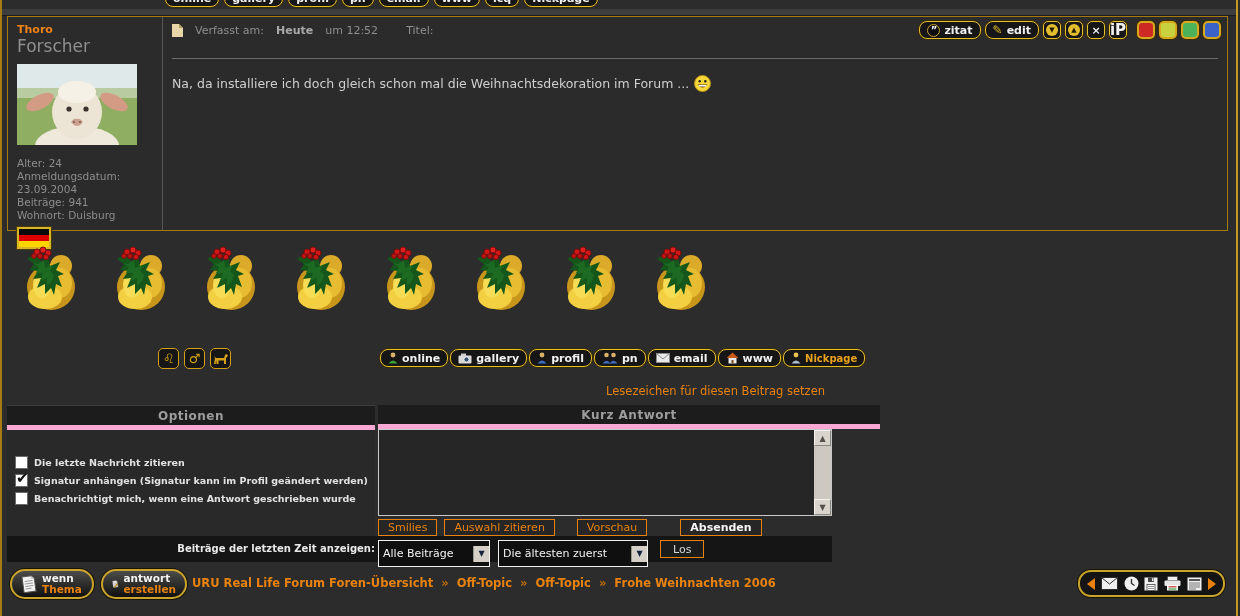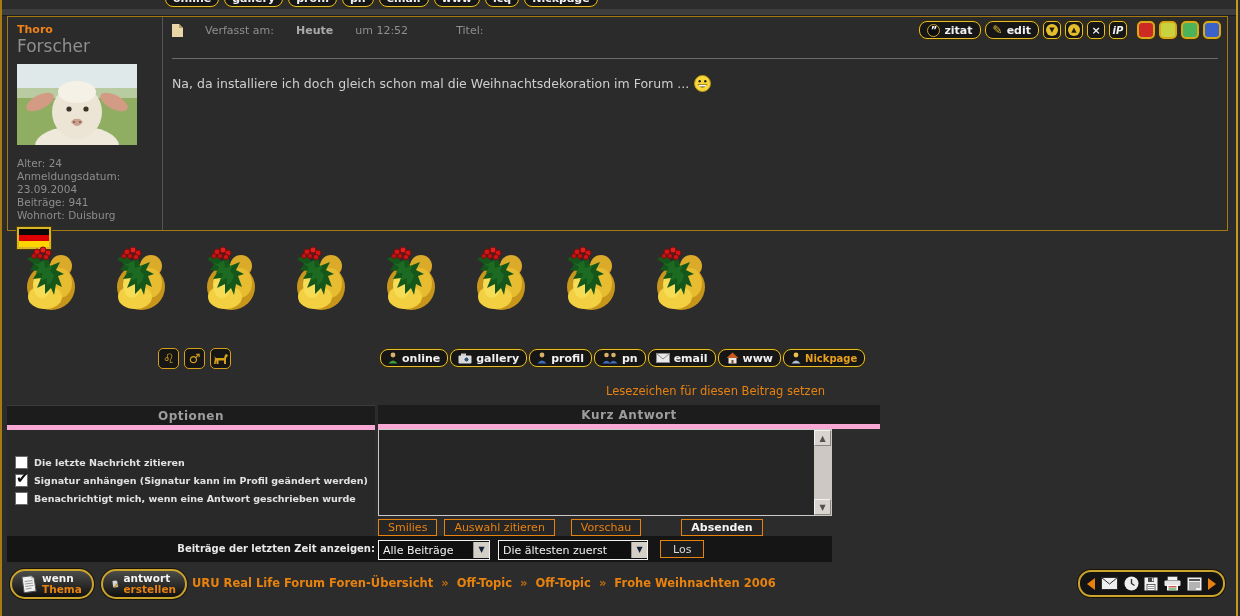--- a/index.html
+++ b/index.html
@@ -22,38 +22,38 @@
   .user-cell { width:155px; border-right:1px solid #555; padding:6px 9px; }
   .uname { color:#ef8219; font-weight:bold; font-size:11px; }
   .urank { color:#8f8f8f; font-size:17px; margin-top:0; }
   .avatar { margin-top:8px; width:120px; height:81px; display:block; }
   .ustats { margin-top:12px; color:#8d8d8d; font-size:10.5px; line-height:13px; }
   .flag { margin-top:5px; width:34px; height:22px; border:2px solid #d8b62a; outline:1px solid #4a3a08; display:block; }
   .flag div { height:6px; }
 
   .post-cell { flex:1; position:relative; }
   .post-header { height:26px; display:flex; align-items:center; padding:0 6px 0 9px; }
-  .ph-left { display:flex; align-items:center; gap:22px; color:#8f8f8f; font-size:11px; }
+  .ph-left { display:flex; align-items:center; gap:12px; color:#8f8f8f; font-size:11px; }
   .ph-left b { color:#a9a9a9; }
   .ph-right { margin-left:auto; display:flex; align-items:center; gap:4px; }
   .hr-sep { position:absolute; left:9px; right:9px; top:41px; border-top:1px solid #6b6b6b; }
   .post-body { position:absolute; left:9px; top:58px; right:12px; color:#cfcfcf; font-size:12.5px; display:flex; align-items:center; gap:5px; }
 
   
   .pbtn { display:inline-flex; align-items:center; justify-content:center; gap:4px; height:18px; padding:0 7px;
           background:#161616; border:1px solid #e5be2d; border-radius:8px; box-shadow:0 0 0 1px #3a2e06;
           color:#f0f0f0; font-size:11px; font-weight:bold; cursor:pointer; white-space:nowrap; }
   .pbtn .qcircle { width:13px; height:13px; border-radius:50%; background:#0d0d0d; border:1px solid #caa227;
                    color:#fff; font-size:10px; font-weight:bold; line-height:11px; text-align:center; }
   .pbtn .gold { color:#e5be2d; font-weight:normal; font-size:12px; }
   .sq-btn { width:18px; height:18px; background:#161616; border:1px solid #e5be2d; border-radius:5px; box-shadow:0 0 0 1px #3a2e06;
             display:inline-flex; align-items:center; justify-content:center; cursor:pointer; }
   .sq-btn .acirc { width:12px; height:12px; border-radius:50%; background:#e5be2d; color:#241c02; font-size:7px; line-height:12px; text-align:center; font-weight:bold; }
   .sq-btn .xg { color:#f0f0f0; font-weight:bold; font-size:11px; }
-  .sq-btn .ipg { color:#f0f0f0; font-weight:bold; font-size:10px; font-style:italic; }
+  .sq-btn .ipg { color:#f0f0f0; font-weight:bold; font-size:15px; }
   .color-btn { width:18px; height:18px; border-radius:5px; border:2px solid #d8a91f; box-shadow:0 0 0 1px #3a2e06; cursor:pointer; }
 
   
   .ducks-row { position:absolute; left:17px; top:245px; display:flex; gap:28px; }
 
   
   .mini-row { position:absolute; left:158px; top:348px; display:flex; gap:5px; }
   .mini-btn { width:21px; height:21px; background:#161616; border:1px solid #d4a017; border-radius:5px;
               display:flex; align-items:center; justify-content:center; color:#d4a017; font-size:13px; cursor:pointer; }
   .profile-row { position:absolute; left:380px; top:349px; display:flex; gap:2px; }
@@ -78,26 +78,26 @@
   .ta-wrap { position:relative; width:454px; height:87px; background:#262626; border:1px solid #c9c9c9; }
   .ta-wrap textarea { position:absolute; left:0; top:0; width:435px; height:85px; background:#262626; border:none; outline:none; resize:none; color:#ddd; font-family:"DejaVu Sans", sans-serif; font-size:12px; }
   .fake-scroll { position:absolute; right:0; top:0; width:17px; height:85px; background:#cdc9c2; }
   .fs-btn { position:absolute; left:0; width:17px; height:16px; background:#d9d5ce; border:1px solid #f4f2ee; border-right-color:#8a877f; border-bottom-color:#8a877f;
             color:#55514a; font-size:8px; text-align:center; line-height:15px; cursor:pointer; }
   .fs-up { top:0; } .fs-dn { bottom:0; }
   .reply-btns { margin-top:3px; display:flex; gap:7px; }
   .flat-btn { height:17px; padding:0 9px; background:#262626; border:1px solid #e8820f; color:#e8820f; font-size:11px;
               display:inline-flex; align-items:center; cursor:pointer; white-space:nowrap; }
   .flat-btn.primary { color:#f5f5f5; font-weight:bold; }
-  .flat-btn.gap1 { margin-left:9px;text-align:center; } .flat-btn.gap2 { margin-left:33px; }
+  .flat-btn.gap1 { margin-left:15px;text-align:center; } .flat-btn.gap2 { margin-left:26px; }
 
   
   .filter-bar { position:absolute; left:7px; top:536px; width:825px; height:26px; background:#151515; }
   .fb-label { position:absolute; right:457px; top:7px; color:#e8e8e8; font-size:10px; font-weight:bold; white-space:nowrap; }
-  .fselect { position:absolute; top:4px; height:20px; background:#0f0f0f; border:1px solid #f2f2f2; display:flex; align-items:center; cursor:pointer; }
+  .fselect { position:absolute; top:4px; height:27px; background:#0f0f0f; border:1px solid #f2f2f2; display:flex; align-items:center; cursor:pointer; }
   .fselect .val { flex:1; color:#f2f2f2; font-size:11px; padding:0 4px; white-space:nowrap; }
   .fselect .arrow { width:16px; height:16px; background:#d4d0c8; border-left:1px solid #9a978f; color:#16233f; font-size:8px; text-align:center; line-height:16px; }
   .sel1 { left:371px; width:112px; }
   .sel2 { left:491px; width:150px; }
   .los-btn { position:absolute; left:653px; top:4px; height:18px; padding:0 12px; background:#1c1c1c; border:1px solid #e8820f;
              color:#d8d8d8; font-size:11px; display:flex; align-items:center; cursor:pointer; }
 
   
   .oval-btn { position:absolute; top:569px; height:30px; border-radius:15px; background:linear-gradient(#4c4c4a,#101010);
               border:2px solid #caa42c; box-shadow:0 0 0 1px #1a1404; display:flex; align-items:center; padding:0 9px; gap:5px; cursor:pointer; }

